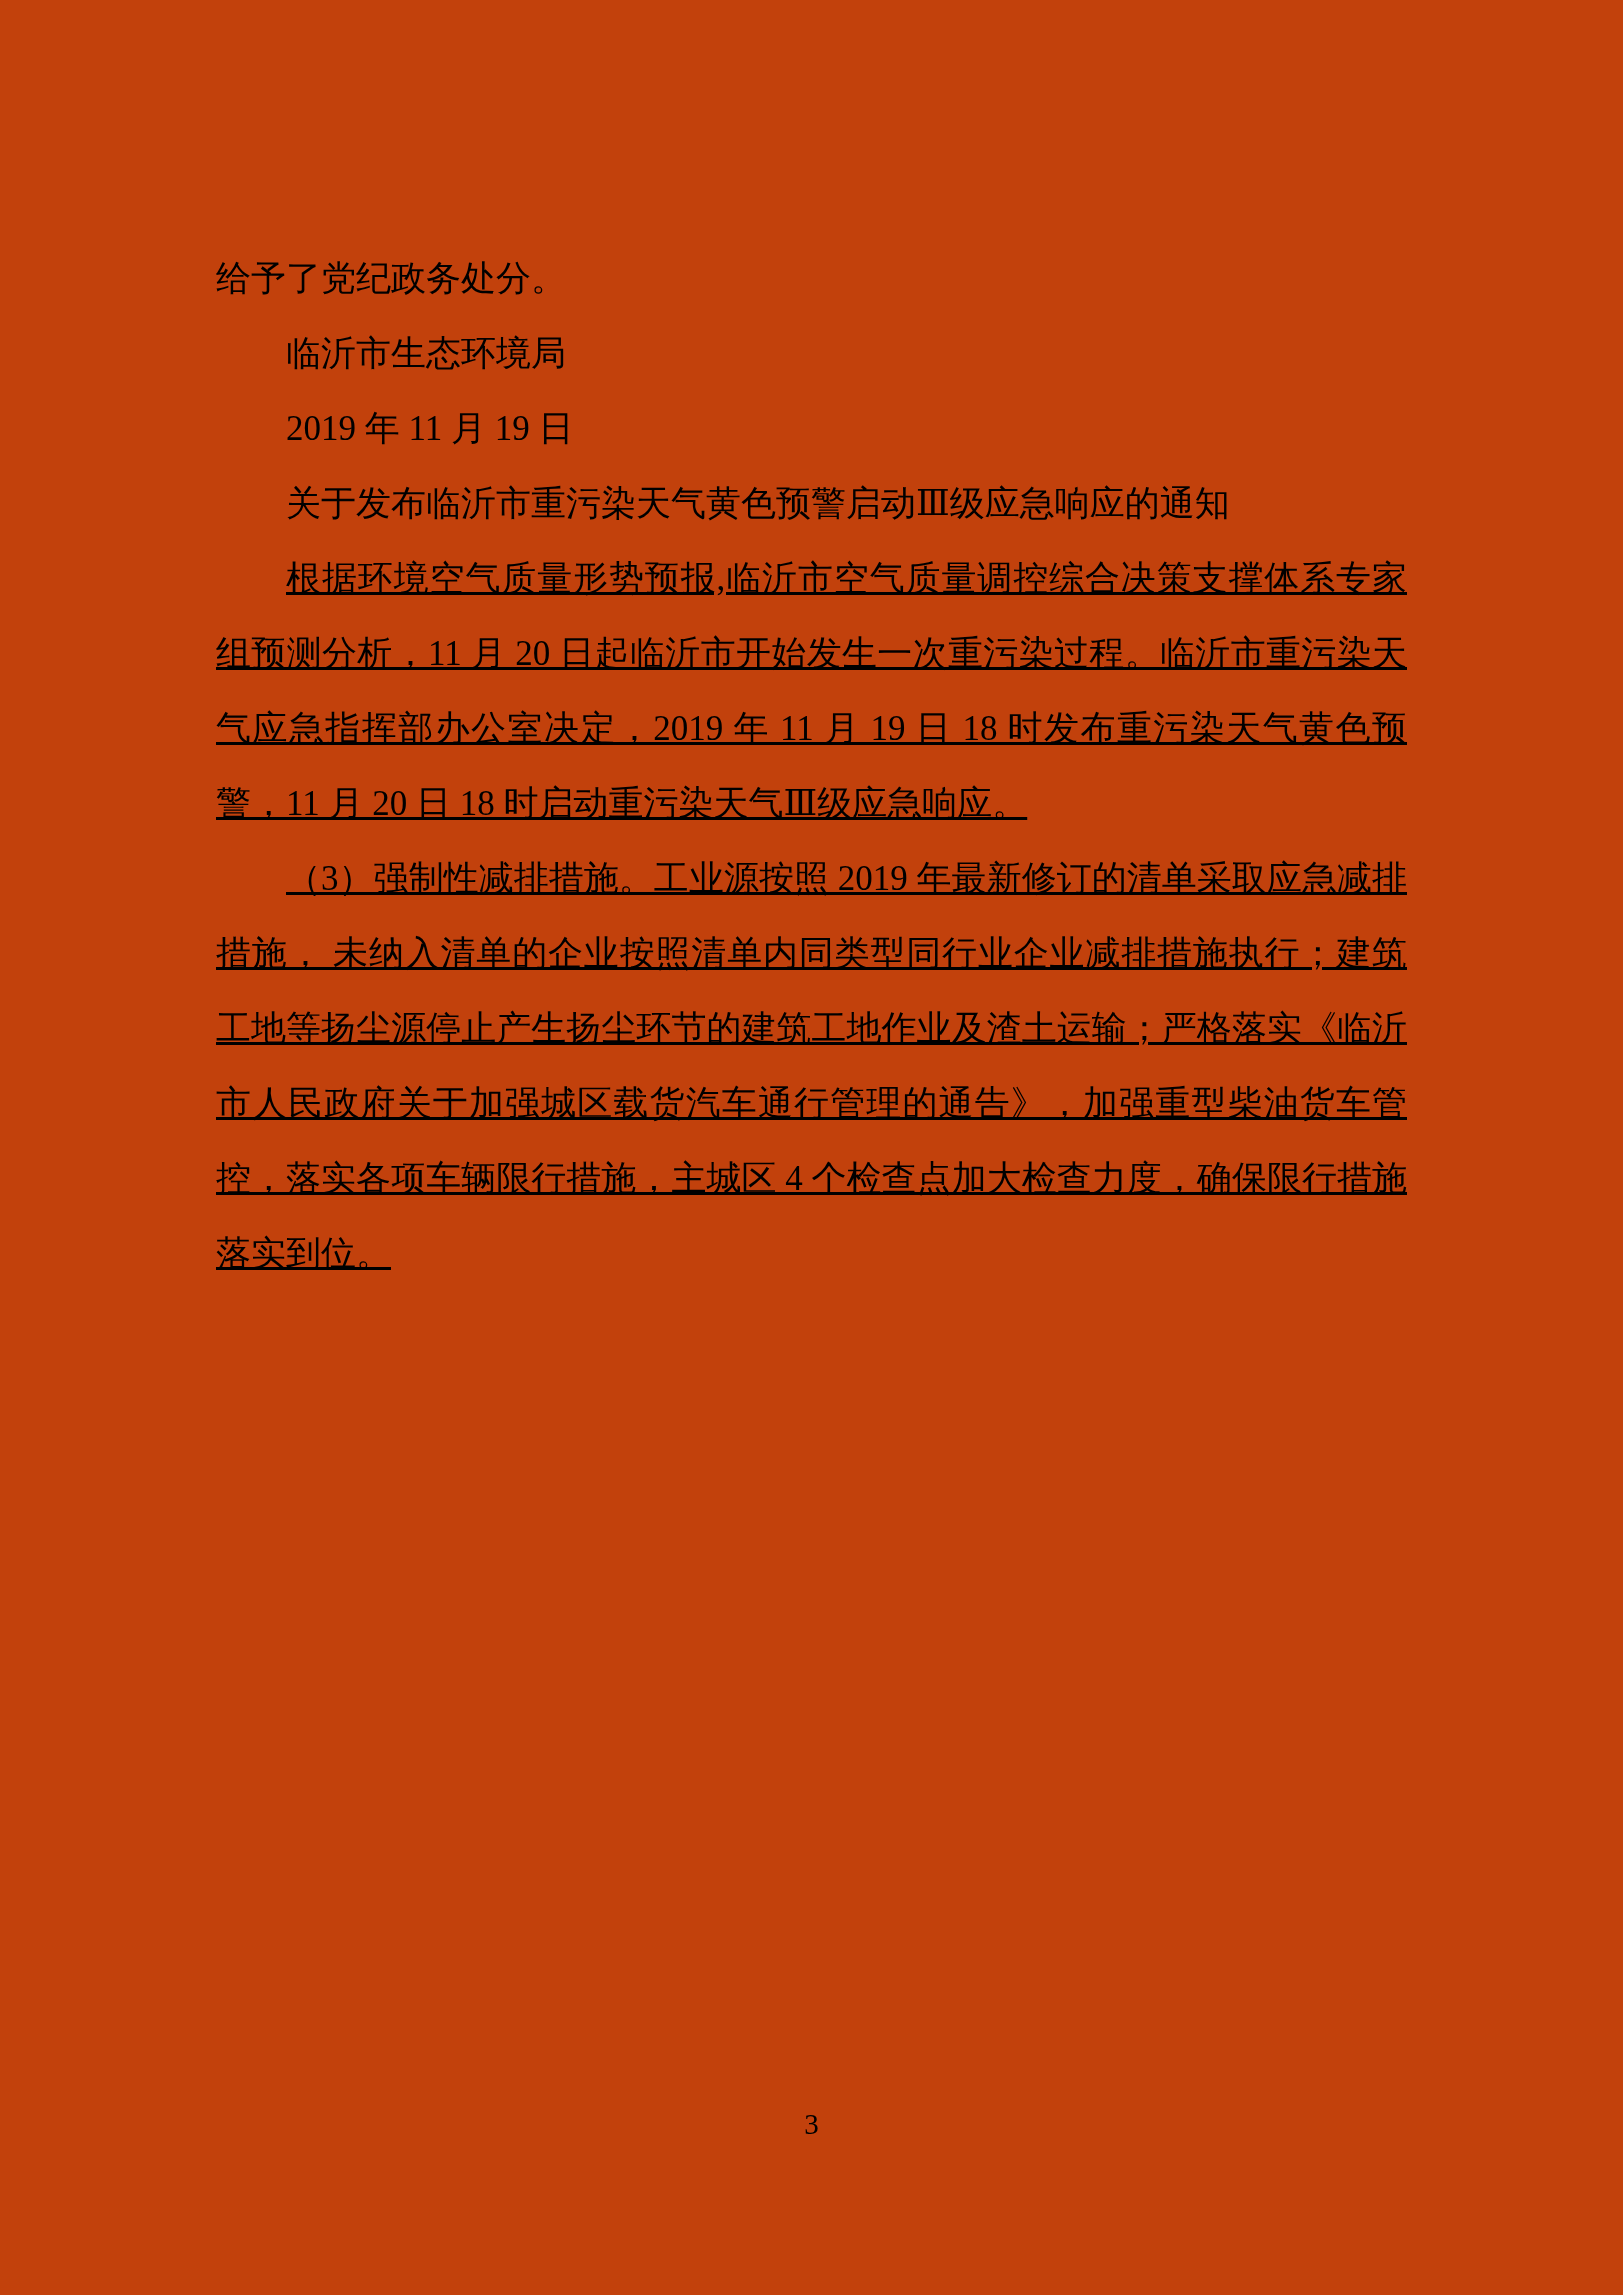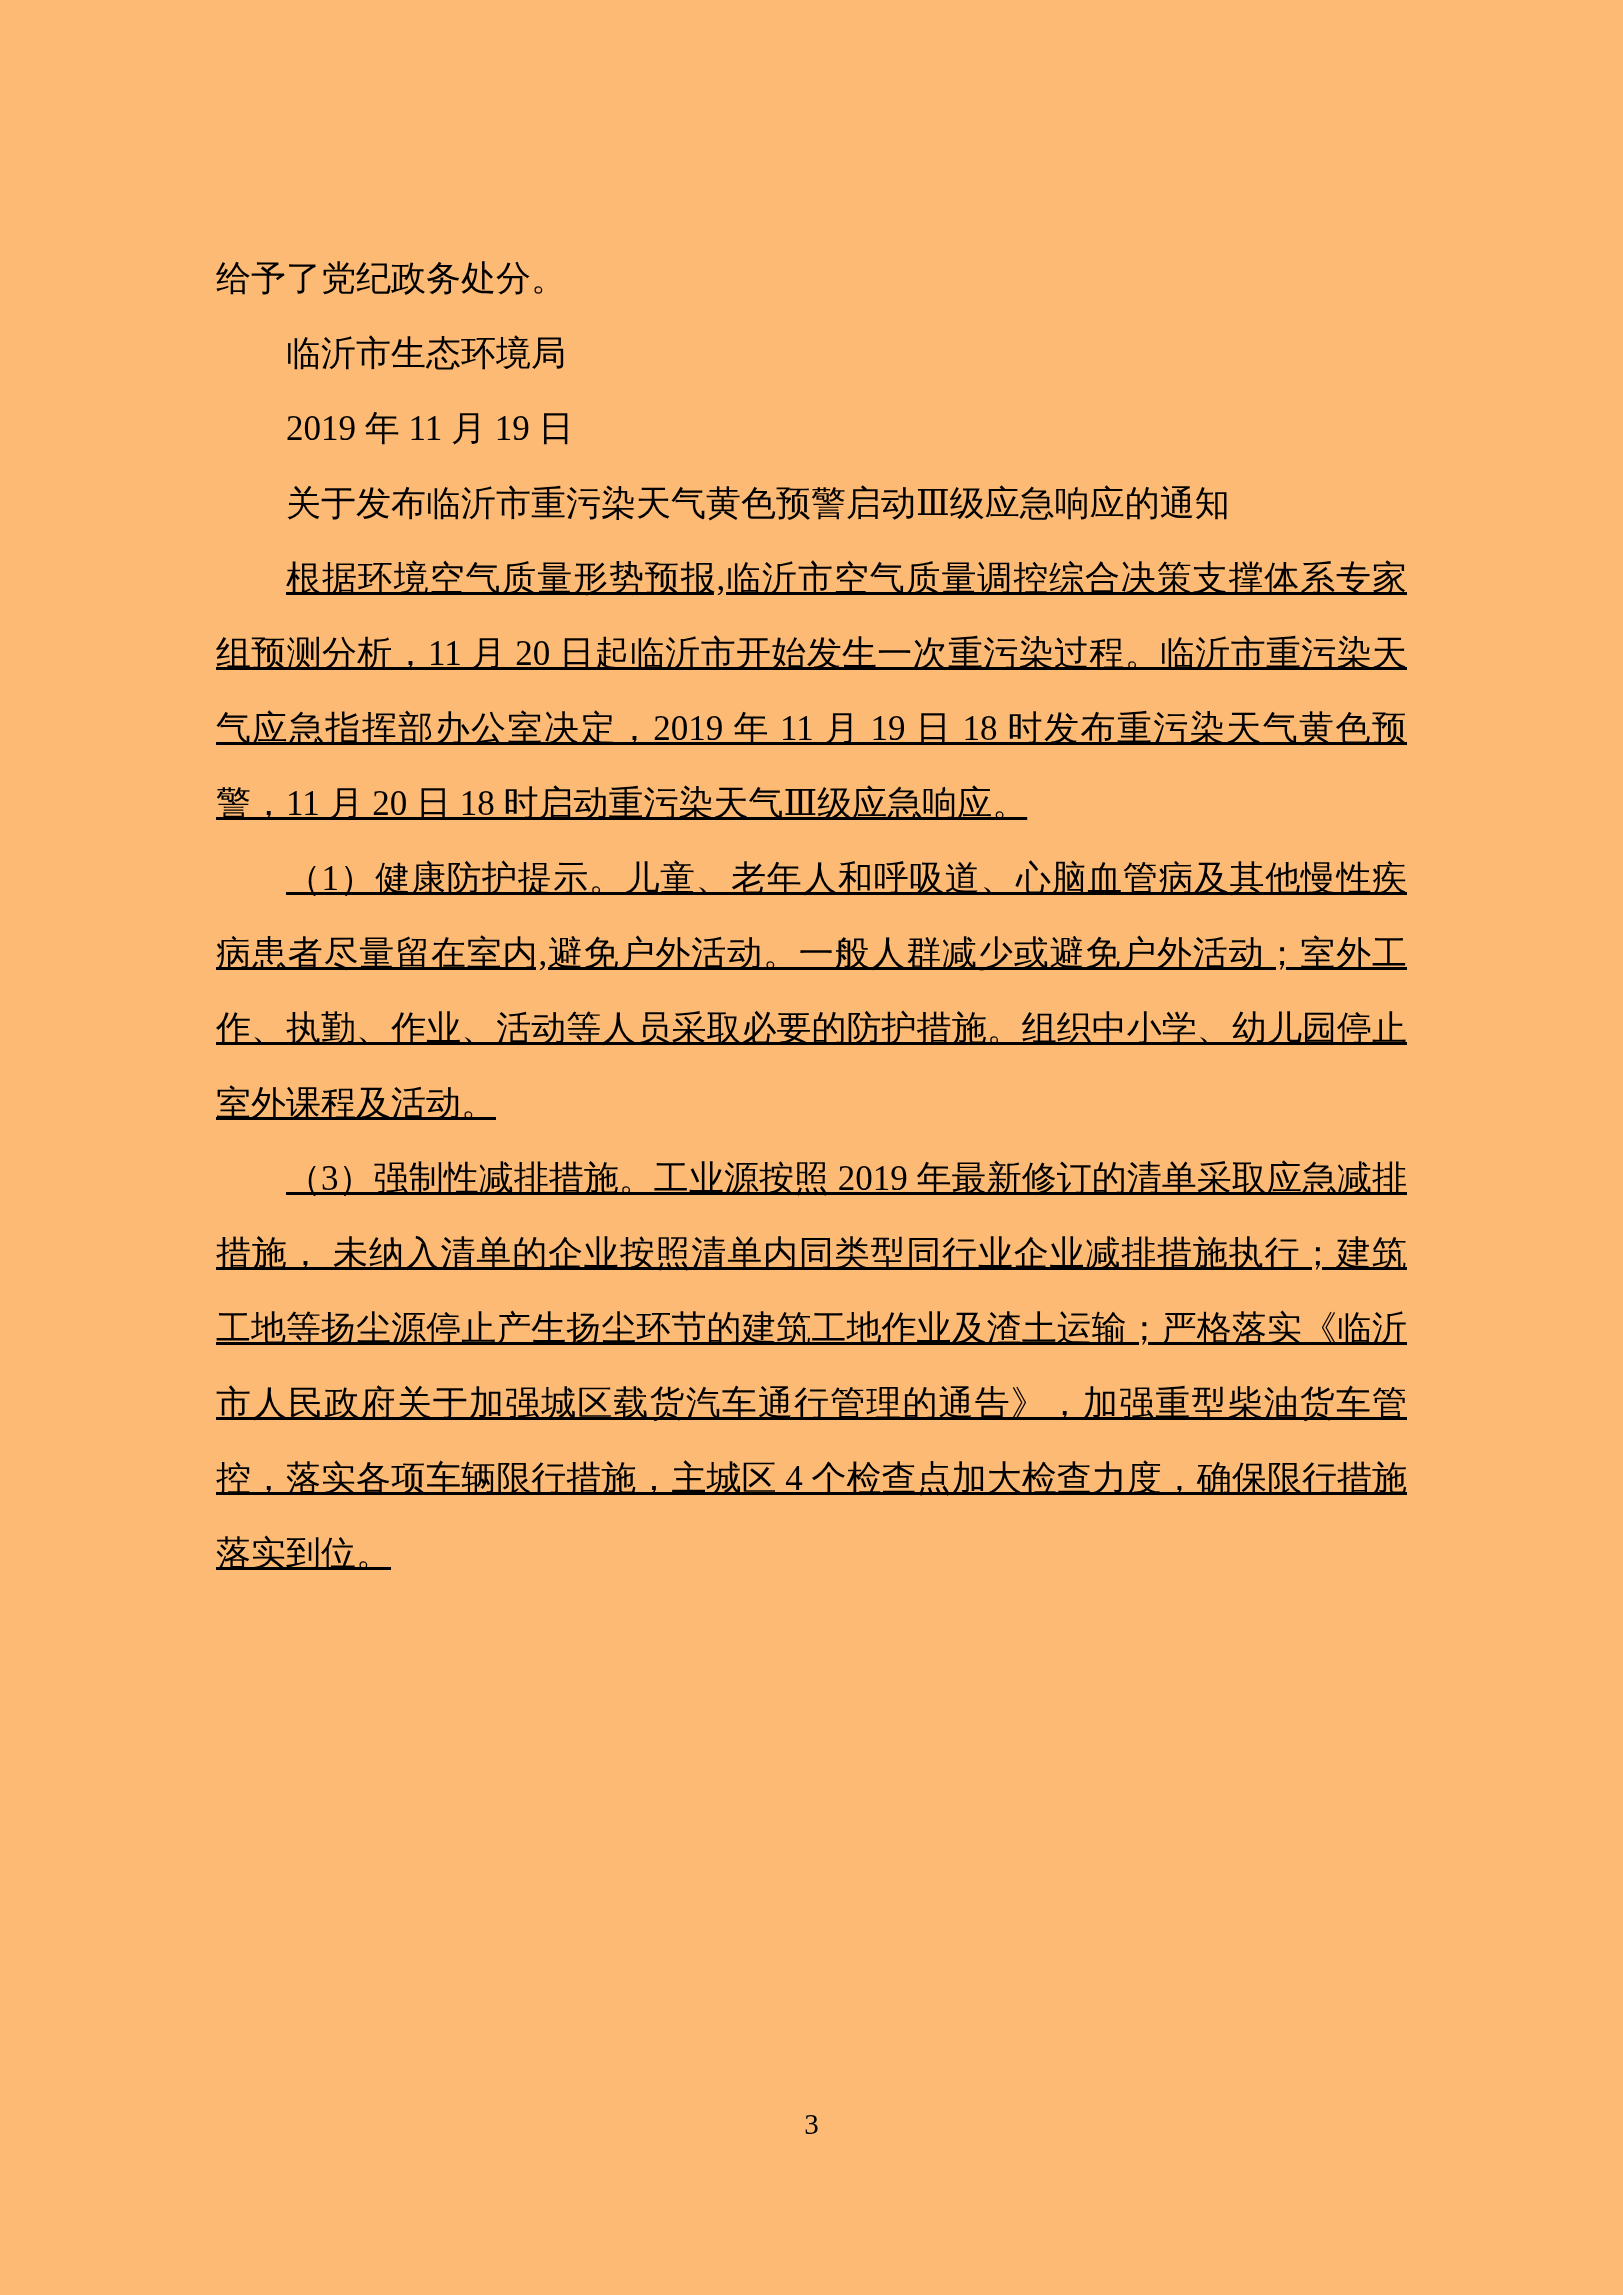--- a/index.html
+++ b/index.html
@@ -4,21 +4,21 @@
 <style>
   html, body {
     margin: 0;
     padding: 0;
     background: #e8e8e8;
   }
   .page {
     position: relative;
     width: 1623px;
     height: 2295px;
-    background: #fdba74;
+    background: #c2410c;
     color: #000000;
     font-family: "Liberation Serif", "DejaVu Serif", serif;
     overflow: hidden;
   }
   .content {
     position: absolute;
     left: 216px;
     top: 241px;
     width: 1191px;
     font-size: 35px;
@@ -68,21 +68,20 @@
 
 
     <p class="bold-line">临沂市生态环境局</p>
 
     <p class="bold-line">2019 年 11 月 19 日</p>
 
     <p class="bold-line">关于发布临沂市重污染天气黄色预警启动Ⅲ级应急响应的通知</p>
 
     <p class="para">根据环境空气质量形势预报,临沂市空气质量调控综合决策支撑体系专家组预测分析，11 月 20 日起临沂市开始发生一次重污染过程。临沂市重污染天气应急指挥部办公室决定，2019 年 11 月 19 日 18 时发布重污染天气黄色预警，11 月 20 日 18 时启动重污染天气Ⅲ级应急响应。</p>
 
-    <p class="para">（1）健康防护提示。儿童、老年人和呼吸道、心脑血管病及其他慢性疾病患者尽量留在室内,避免户外活动。一般人群减少或避免户外活动；室外工作、执勤、作业、活动等人员采取必要的防护措施。组织中小学、幼儿园停止室外课程及活动。</p>
 
 
     <p class="para">（3）强制性减排措施。工业源按照 2019 年最新修订的清单采取应急减排措施， 未纳入清单的企业按照清单内同类型同行业企业减排措施执行；建筑工地等扬尘源停止产生扬尘环节的建筑工地作业及渣土运输；严格落实《临沂市人民政府关于加强城区载货汽车通行管理的通告》，加强重型柴油货车管控，落实各项车辆限行措施，主城区 4 个检查点加大检查力度，确保限行措施落实到位。</p>
   </div>
 
   <div class="page-number">3</div>
 </div>
 
 
 </body></html>

